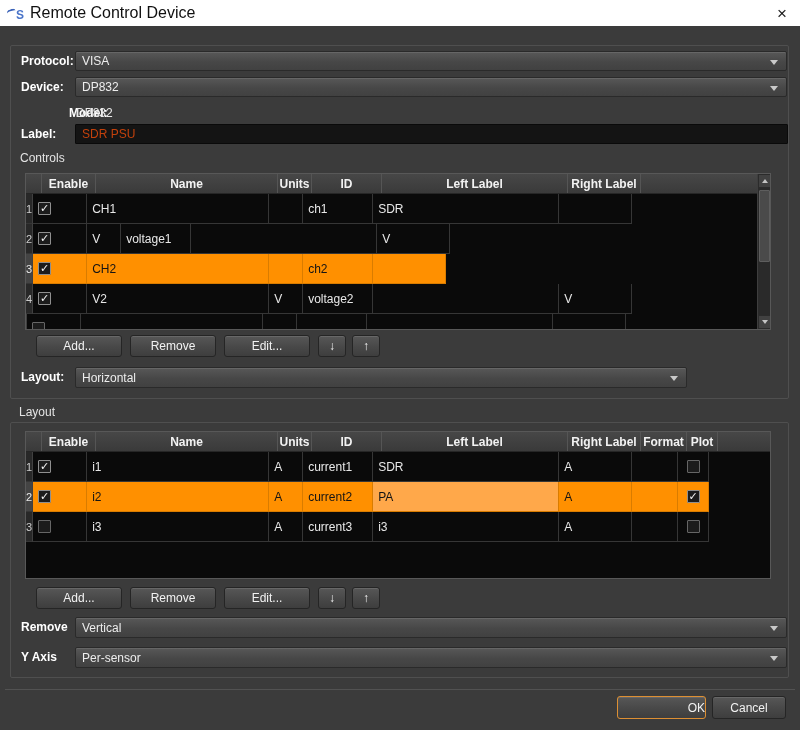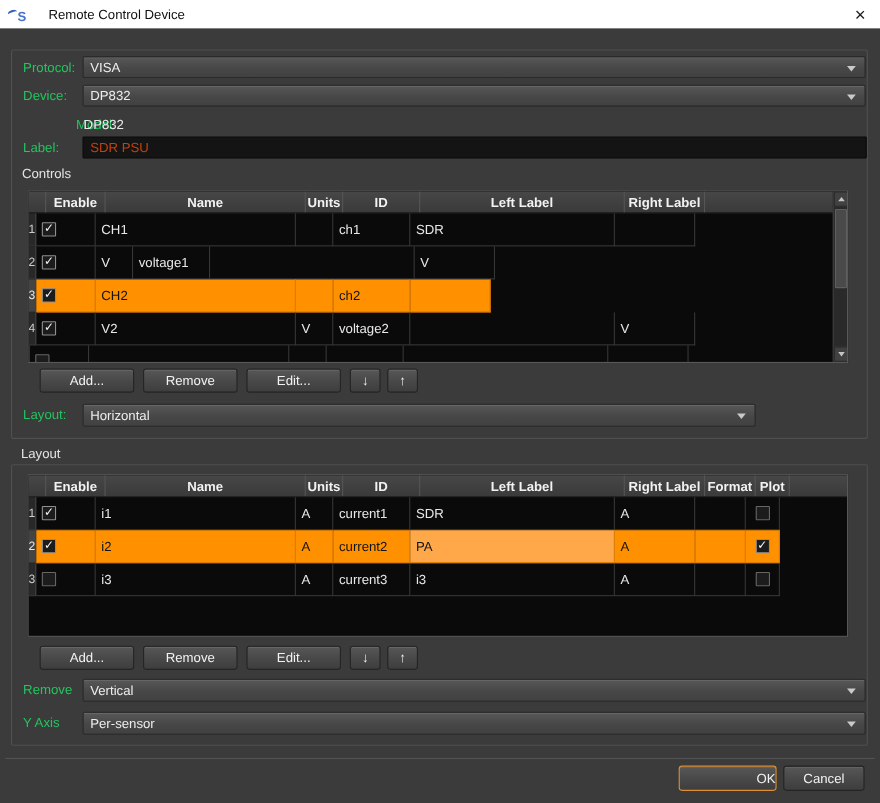--- a/index.html
+++ b/index.html
@@ -20,33 +20,33 @@
   .app-icon { position:relative; width:17px; height:15px; }
   .app-icon .swoosh {
     position:absolute; left:0; top:3px; width:9px; height:6px;
     border-top:2px solid #3a62b8; border-radius:50%;
     transform:rotate(-18deg);
   }
   .app-icon .s-letter {
     position:absolute; right:0; bottom:0;
     color:#4a74c9; font-weight:bold; font-size:12px; line-height:12px;
   }
-  .title-text { margin-left:20px; color:#101010; font-size:12px; }
+  .title-text { margin-left:6px; color:#101010; font-size:16px; }
   .close-btn {
     margin-left:auto; margin-right:13px; color:#1a1a1a;
     font-size:17px; line-height:17px; cursor:default;
   }
   
   .dialog { position:absolute; top:26px; left:0; width:800px; height:704px; background:#3b3b3b; }
   .frame {
     position:absolute; border:1px solid #4f4f4f; border-radius:2px;
   }
   .frame-top { left:10px; top:19px; width:779px; height:354px; }
   .frame-bottom { left:10px; top:396px; width:779px; height:256px; }
-  .form-label { position:absolute; color:#22c55e; height:20px; line-height:20px; }
+  .form-label { position:absolute; color:#ffffff; height:20px; line-height:20px;font-weight:bold; }
   .static-value { position:absolute; height:20px; line-height:20px; color:#eaeaea; }
   .section-label { color:#e4e4e4; }
   
   .combo {
     position:absolute; height:20px;
     background:linear-gradient(#585858, #474747 55%, #414141);
     border:1px solid #2a2a2a; border-radius:2px;
     box-shadow:inset 0 1px 0 rgba(255,255,255,0.09);
     display:flex; align-items:center; padding-left:6px; color:#ededed;
   }

